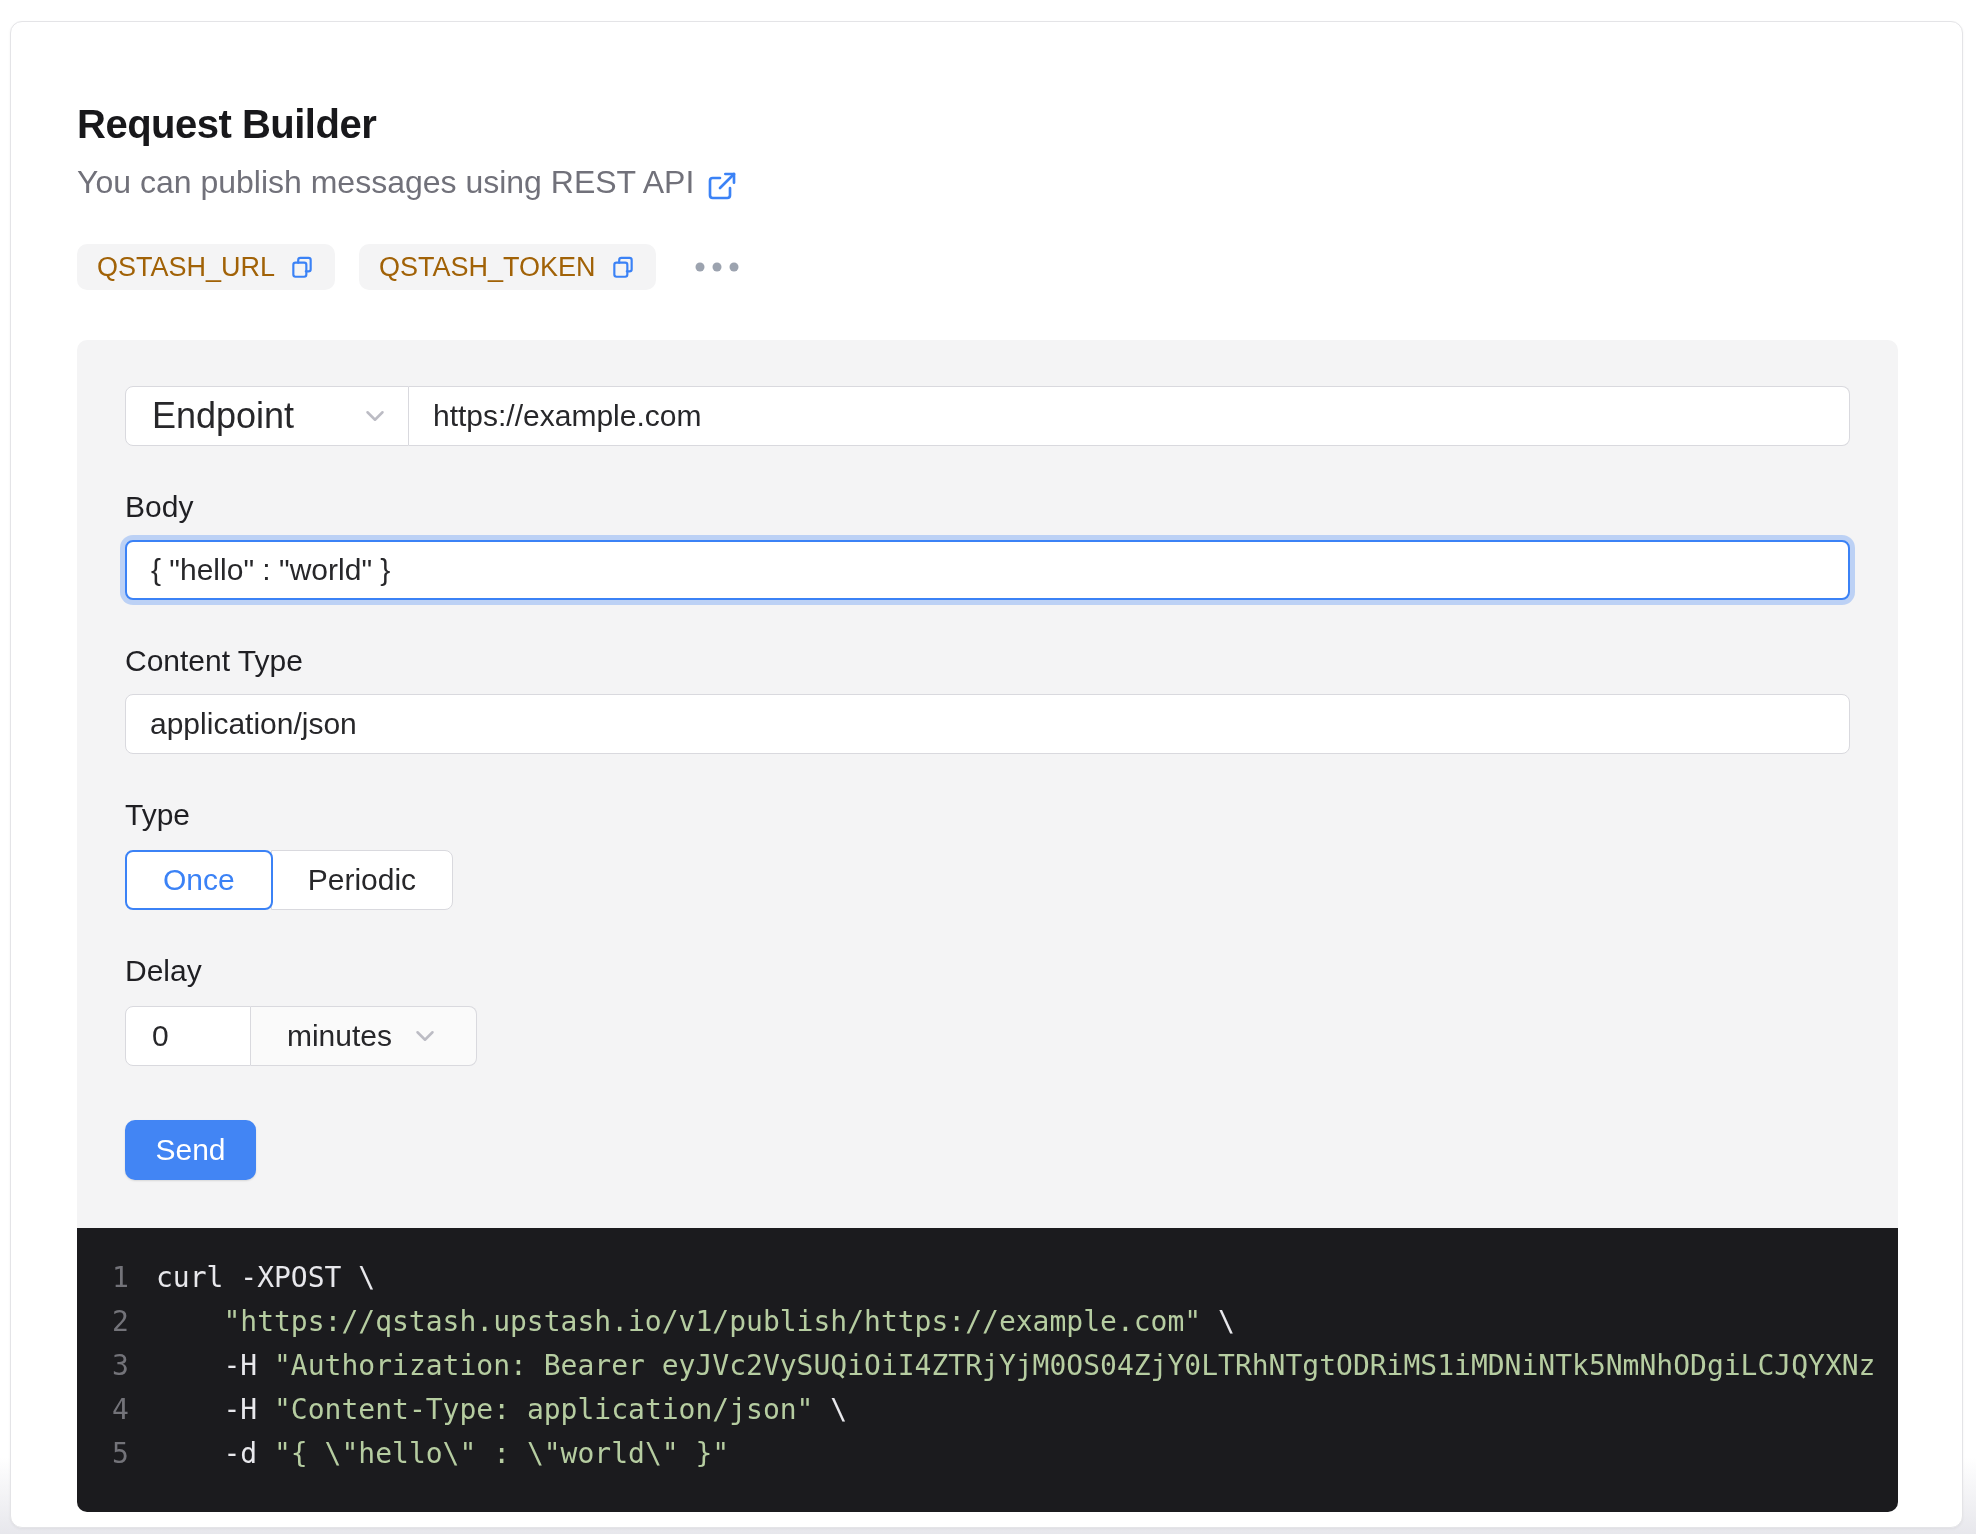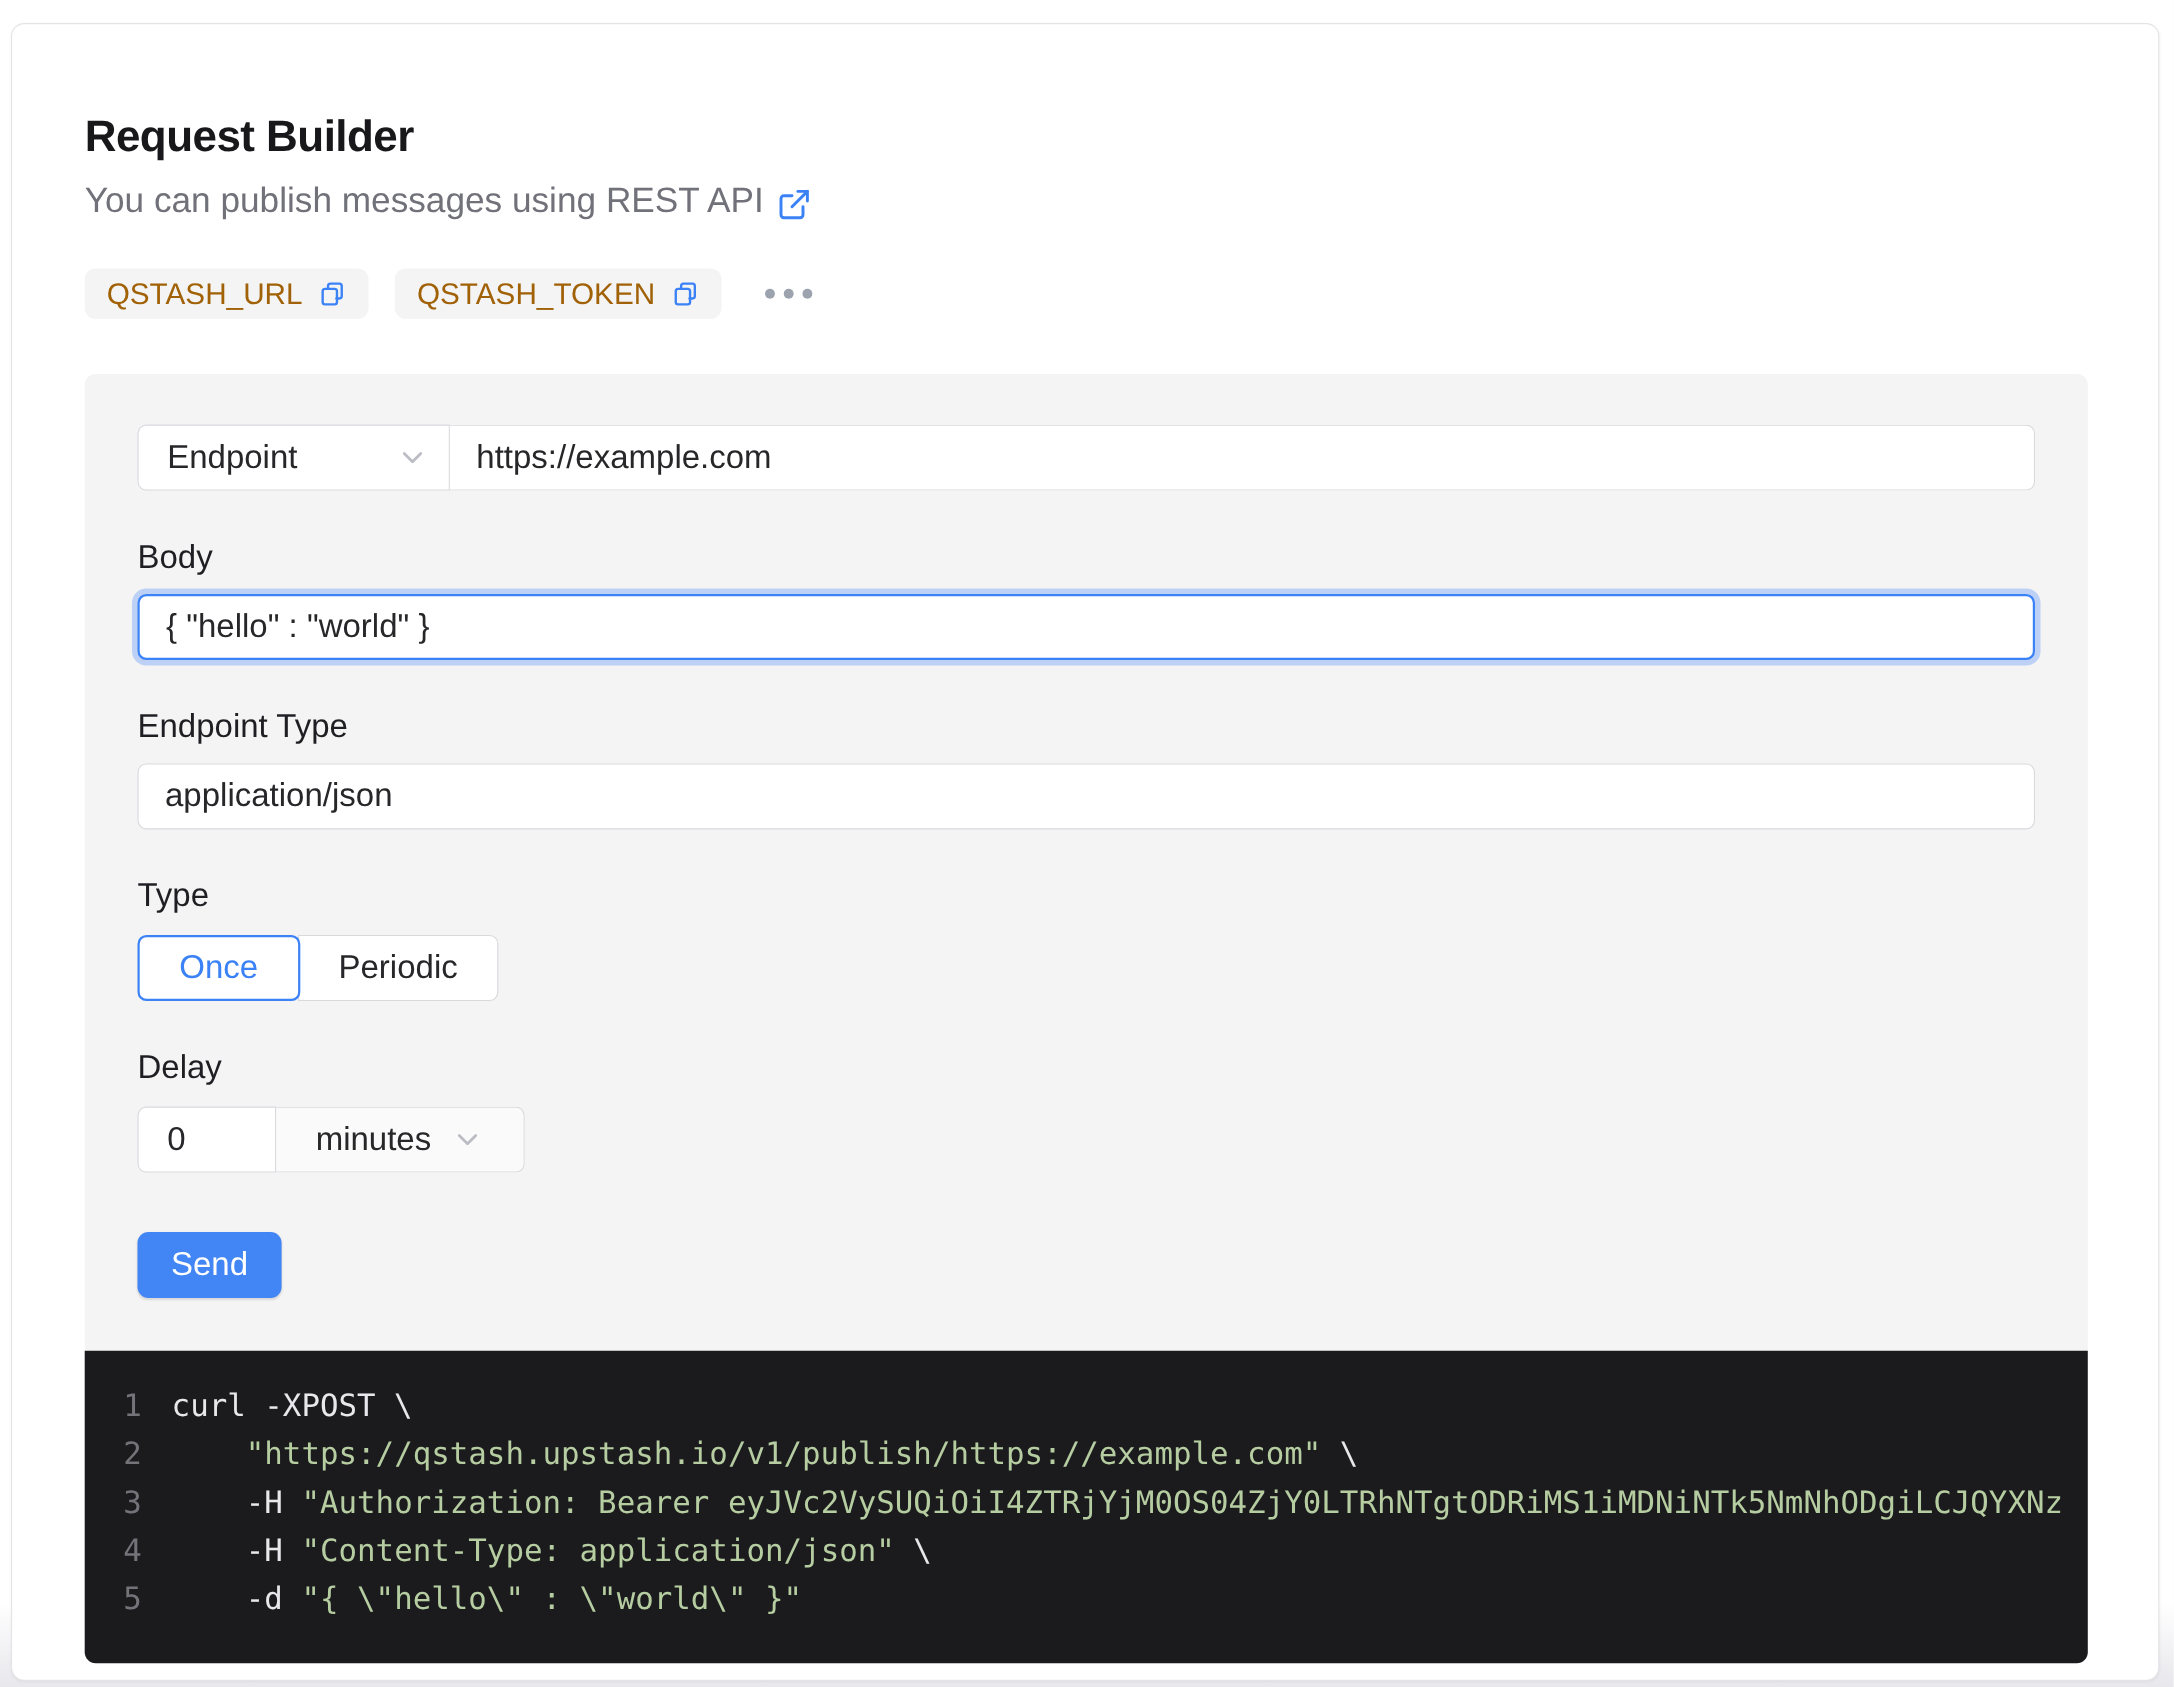--- a/index.html
+++ b/index.html
@@ -82,21 +82,21 @@
   .endpoint-select {
     width: 284px;
     height: 60px;
     background: #ffffff;
     border: 1px solid #d9d9de;
     border-radius: 8px 0 0 8px;
     display: flex;
     align-items: center;
     justify-content: space-between;
     padding: 0 18px 0 26px;
-    font-size: 30px;
+    font-size: 36px;
     color: #27272a;
     cursor: pointer;
   }
   .endpoint-input {
     flex: 1;
     height: 60px;
     background: #ffffff;
     border: 1px solid #d9d9de;
     border-left: none;
     border-radius: 0 8px 8px 0;
@@ -278,21 +278,21 @@
             <path d="M6 9l6 6 6-6"></path>
           </svg>
         </span>
       </div>
       <input class="endpoint-input" value="https://example.com" style="">
     </div>
 
     <div class="field-label">Body</div>
     <input class="text-input focused" value="{ &quot;hello&quot; : &quot;world&quot; }" style="">
 
-    <div class="field-label">Endpoint Type</div>
+    <div class="field-label">Content Type</div>
     <input class="text-input" value="application/json" style="">
 
     <div class="field-label">Type</div>
     <div class="segmented">
       <button class="seg-btn first active">Once</button>
       <button class="seg-btn last">Periodic</button>
     </div>
 
     <div class="field-label">Delay</div>
     <div class="delay-row">

